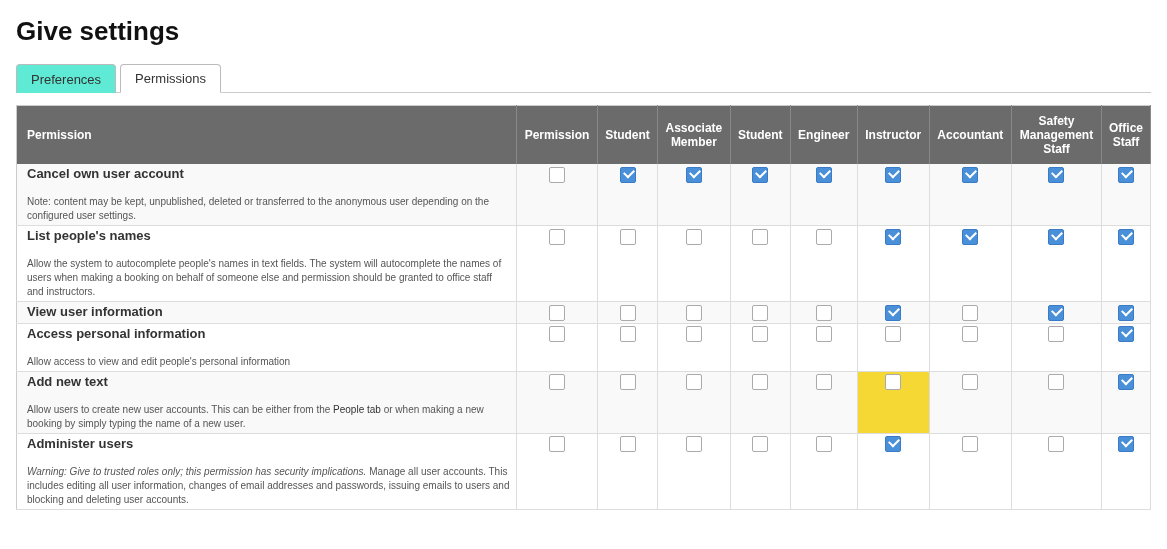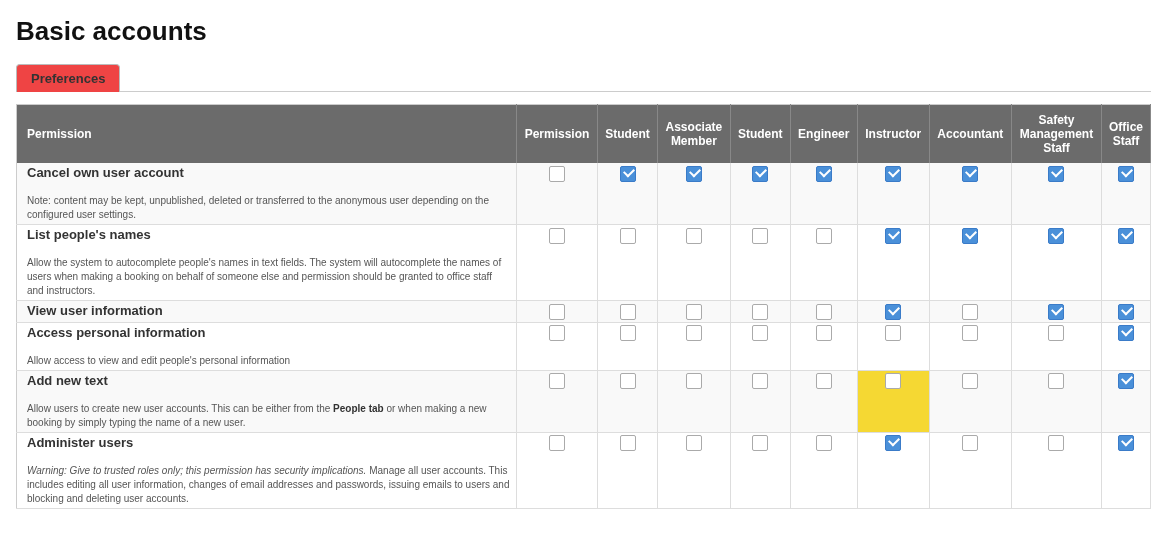--- a/index.html
+++ b/index.html
@@ -20,28 +20,27 @@
       display: flex;
       gap: 4px;
       margin-bottom: 12px;
       border-bottom: 1px solid #ccc;
       padding-bottom: 0;
     }
     .tab-btn {
       padding: 6px 14px;
       border: 1px solid #bbb;
       border-bottom: none;
-      background: #ef4444;
+      background: #5eead4;
       border-radius: 4px 4px 0 0;
       cursor: pointer;
       font-size: 13px;
       color: #333;
       position: relative;
       bottom: -1px;
-      font-weight: bold;
     }
     .tab-btn.active {
       background: #fff;
       border-bottom: 1px solid #fff;
       font-weight: 500;
     }
     table {
       width: 100%;
       border-collapse: collapse;
       border: 1px solid #ccc;
@@ -88,21 +87,21 @@
       font-weight: 600;
       font-size: 13px;
     }
     .perm-desc {
       font-size: 10px;
       color: #555;
       margin-top: 14px;
       line-height: 1.4;
     }
     .perm-desc strong {
-      font-weight: 700;
+      font-weight: 400;
       color: #333;
       text-align: right;
     }
     .perm-desc em {
       font-style: italic;
     }
     .checkbox {
       display: inline-block;
       width: 16px;
       height: 16px;
@@ -127,24 +126,25 @@
       border-bottom: 2px solid #fff;
       transform: rotate(-45deg);
     }
     .cell-yellow {
       background: #f5d833 !important;
     }
   </style>
 </head>
 <body>
 
-<h1>Basic accounts</h1>
+<h1>Give settings</h1>
 
 <div class="tabs">
   <button class="tab-btn">Preferences</button>
+  <button class="tab-btn active">Permissions</button>
 </div>
 
 <table>
   <thead>
     <tr>
       <th class="permission-col">Permission</th>
       <th>Permission</th>
       <th>Student</th>
       <th>Associate<br>Member</th>
       <th>Student</th>

